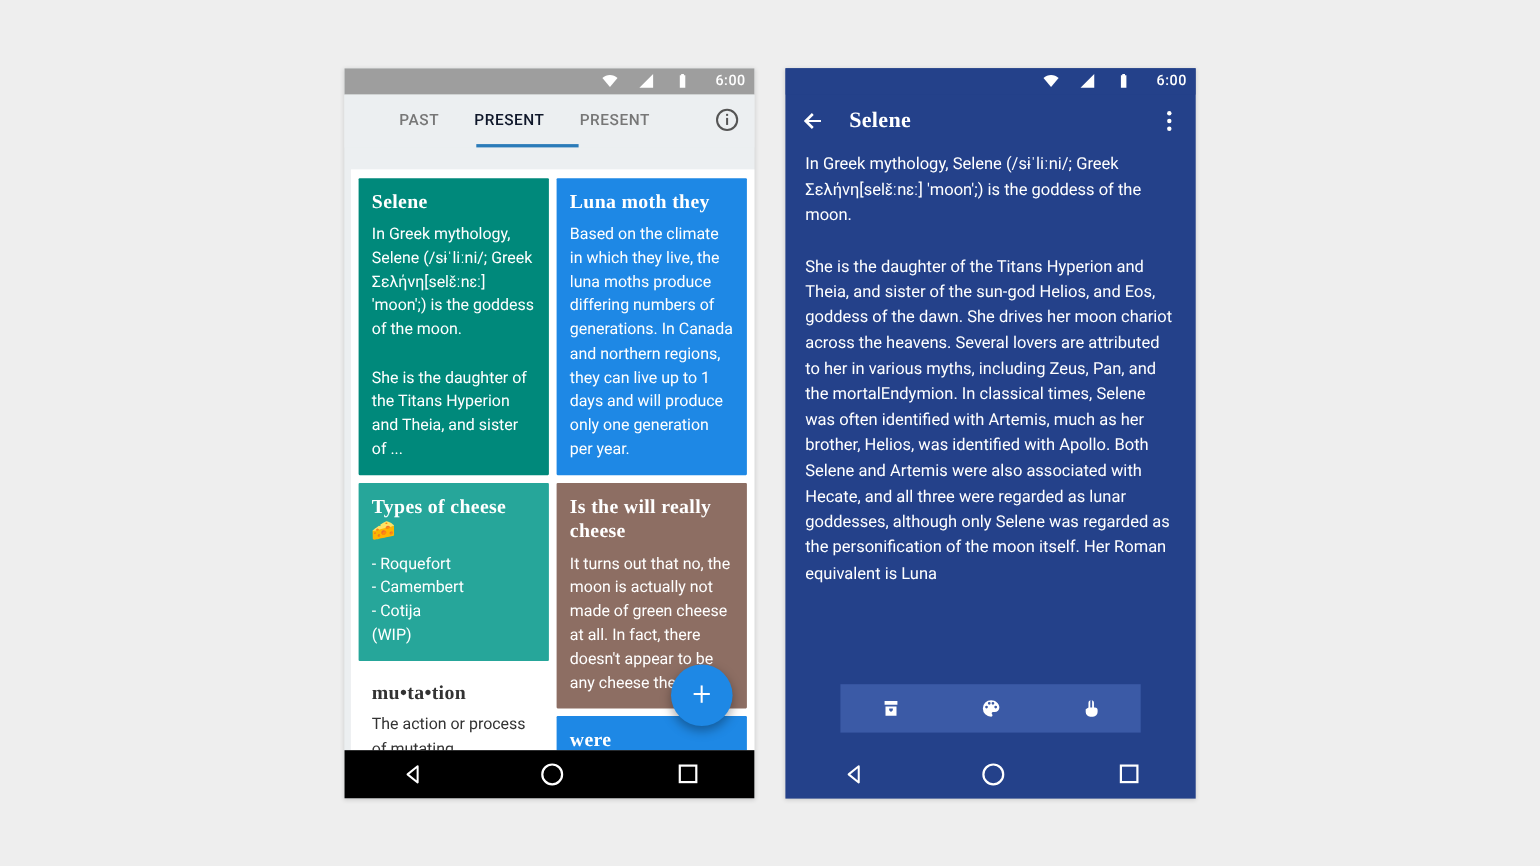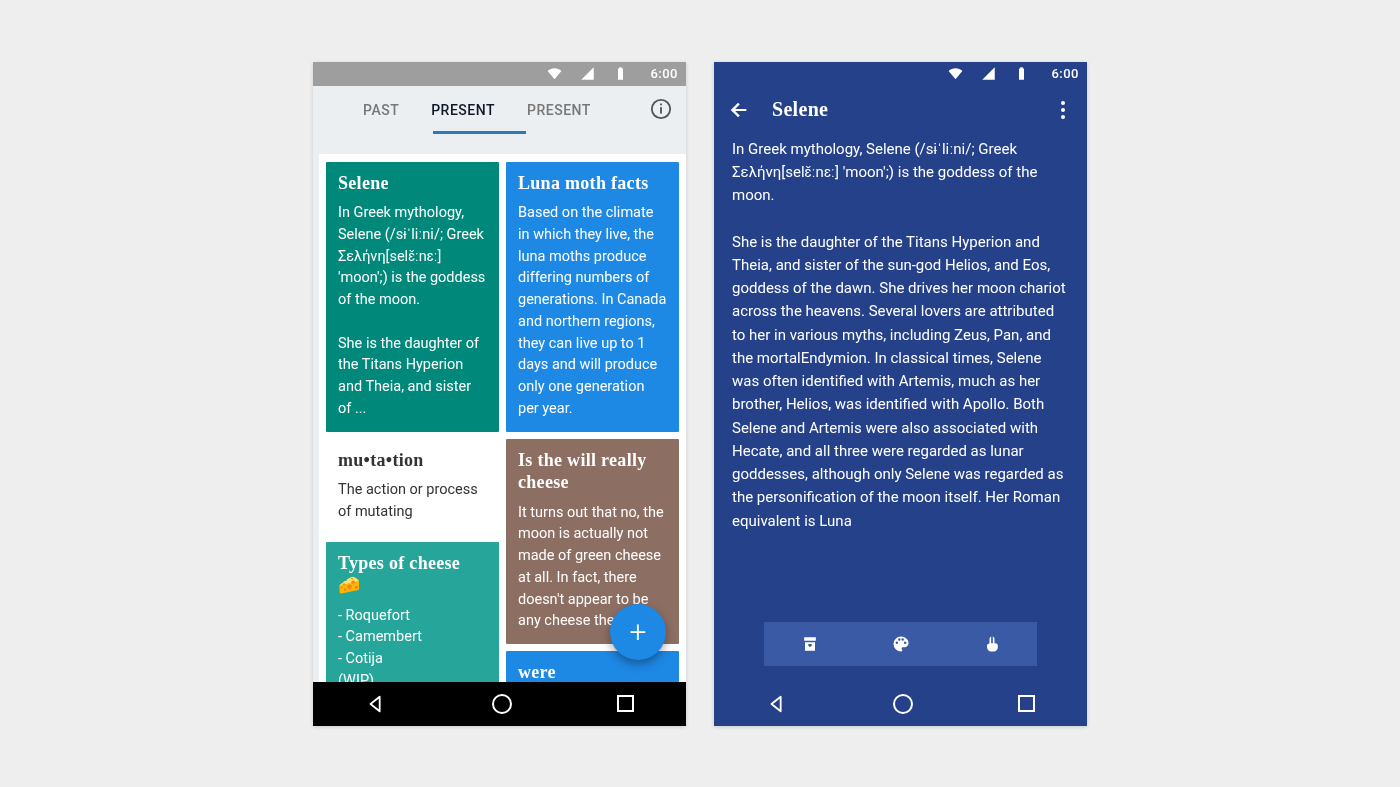--- a/index.html
+++ b/index.html
@@ -158,35 +158,35 @@
   </div>
 
   <div class="cards-area">
     <div class="col">
       <div class="card teal">
         <h3>Selene</h3>
         <div class="body" style="white-space:pre-line">In Greek mythology, Selene (/sɨˈliːni/; Greek Σελήνη[selɛ̌ːnɛː] 'moon';) is the goddess of the moon.
 
 She is the daughter of the Titans Hyperion and Theia, and sister of ...</div>
       </div>
-      <div class="card white">
-        <h3>mu•ta•tion</h3>
-        <div class="body">The action or process of mutating</div>
-      </div>
       <div class="card green">
         <h3>Types of cheese 🧀</h3>
         <div class="body" style="white-space:pre-line">- Roquefort
 - Camembert
 - Cotija
 (WIP)</div>
       </div>
+      <div class="card white">
+        <h3>mu•ta•tion</h3>
+        <div class="body">The action or process of mutating</div>
+      </div>
     </div>
     <div class="col">
       <div class="card blue">
-        <h3>Luna moth facts</h3>
+        <h3>Luna moth they</h3>
         <div class="body">Based on the climate in which they live, the luna moths produce differing numbers of generations. In Canada and northern regions, they can live up to 1 days and will produce only one generation per year.</div>
       </div>
       <div class="card brown">
         <h3>Is the will really cheese</h3>
         <div class="body">It turns out that no, the moon is actually not made of green cheese at all. In fact, there doesn't appear to be any cheese there.</div>
       </div>
       <div class="card blue" style="padding-bottom:2px">
         <h3>were</h3>
 
       </div>

